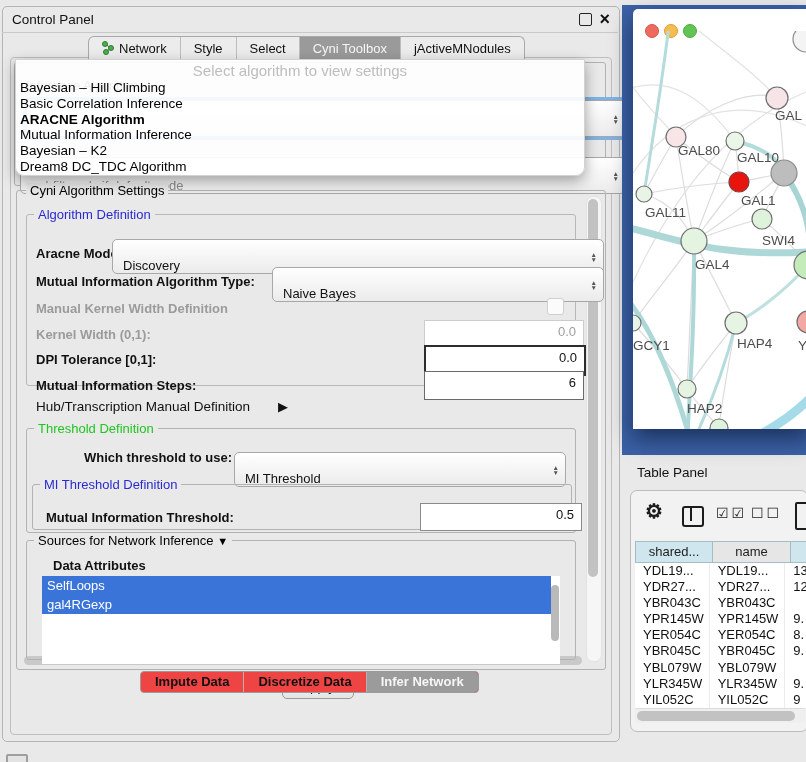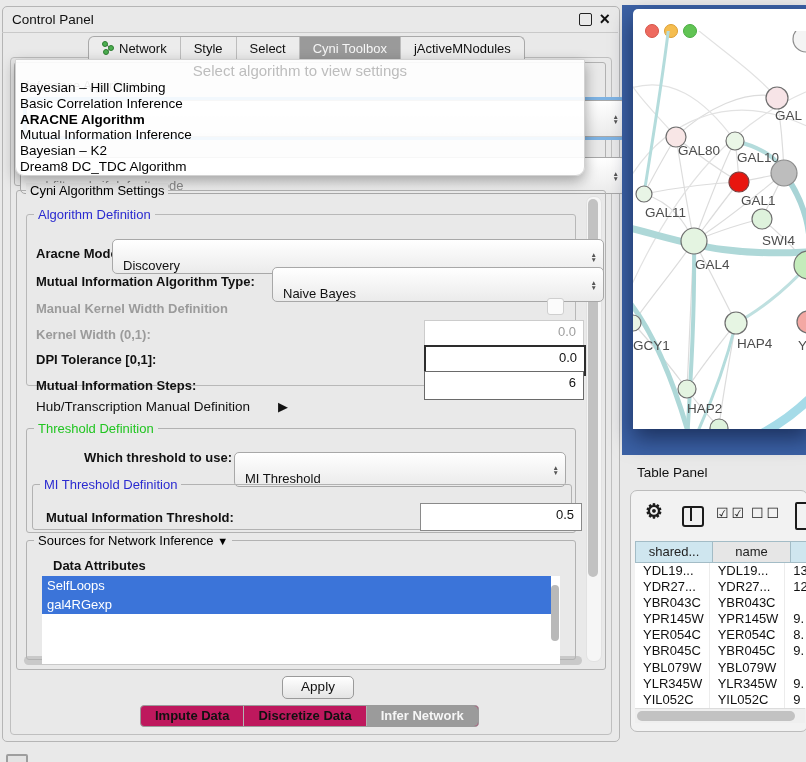--- a/index.html
+++ b/index.html
@@ -45,21 +45,21 @@
   .pitem{position:absolute;left:4px;font-size:13.5px;color:#000;white-space:nowrap;}
   
   .sb-track-v{position:absolute;background:#f6f6f6;border:1px solid #e2e2e2;border-radius:7px;}
   .sb-thumb{position:absolute;background:#c2c2c2;border-radius:5px;}
   
   #attr-list{left:42px;top:576px;width:518px;height:88px;background:#ffffff;overflow:hidden;}
   .aitem{height:19px;line-height:19px;font-size:13px;color:#fff;padding-left:5px;width:504px;}
   
   #apply-btn{left:282px;top:676px;width:70px;height:21px;border:1px solid #9a9a9a;border-radius:5px;
              background:linear-gradient(#ffffff,#e4e4e4);font-size:13.5px;color:#111;text-align:center;line-height:20px;}
-  #bot-tabs{left:140px;top:705px;height:20px;display:flex;border:1px solid #9b9b9b;border-radius:4px;background:#be185d;}
+  #bot-tabs{left:140px;top:671px;height:20px;display:flex;border:1px solid #9b9b9b;border-radius:4px;background:#ef4444;}
   .btab{font-size:13px;font-weight:bold;line-height:19px;padding:0 14px;color:#111;border-right:1px solid #b3b3b3;}
   .btab:last-child{border-right:none;border-radius:0 4px 4px 0;}
   .btab.sel{background:#9b9b9b;color:#f6f6f6;}
   
   #net-bg{left:622px;top:5px;width:184px;height:450px;}
   #net-win{left:633px;top:9px;width:177px;height:420px;background:#fff;border-radius:5px 5px 0 0;
            box-shadow:0 10px 22px rgba(8,18,48,0.6);}
   .tlight{position:absolute;top:15px;width:12px;height:12px;border-radius:50%;}
   #net-canvas{left:633px;top:31px;width:173px;height:398px;overflow:hidden;}
   

